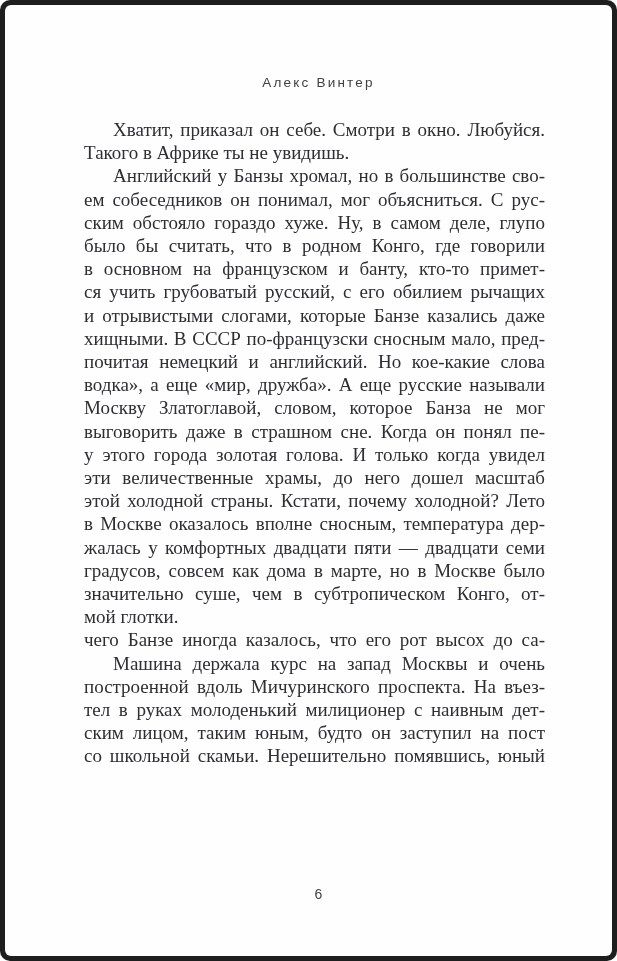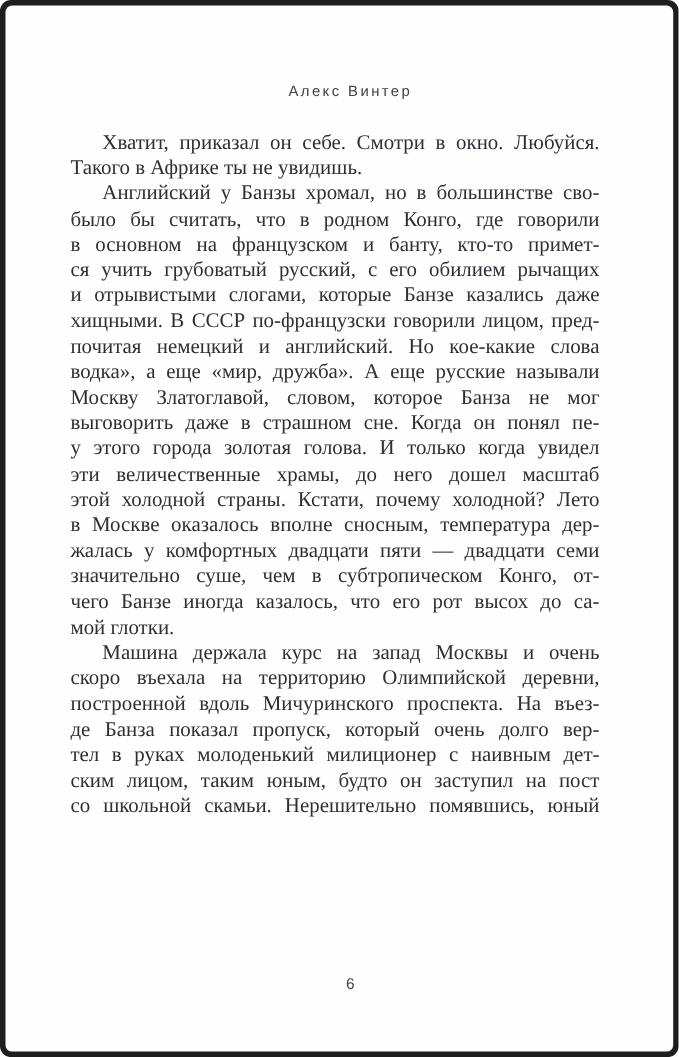--- a/index.html
+++ b/index.html
@@ -44,20 +44,21 @@
     width: 481px;
     font-family: "Liberation Serif", "DejaVu Serif", serif;
     font-size: 19px;
     line-height: 23.2px;
     color: var(--text-color, #2e2e34);
   }
   .paragraph { margin: 0; }
   .line {
     text-align: justify;
     text-align-last: justify;
+    margin-left: 20px;
   }
   .line.endline {
     text-align-last: left;
   }
   .line.indent {
     text-indent: 29px;
   }
   .page-number {
     position: absolute;
     left: 0;
@@ -78,43 +79,44 @@
 
     <div class="running-header">Алекс Винтер</div>
 
     <div class="body-text">
         <div class="paragraph">
           <div class="line indent">Хватит, приказал он себе. Смотри в окно. Любуйся.</div>
           <div class="line endline">Такого в Африке ты не увидишь.</div>
         </div>
         <div class="paragraph">
           <div class="line indent">Английский у Банзы хромал, но в большинстве сво-</div>
+          <div class="line">ем собеседников он понимал, мог объясниться. С рус-</div>
+          <div class="line">ским обстояло гораздо хуже. Ну, в самом деле, глупо</div>
           <div class="line">было бы считать, что в родном Конго, где говорили</div>
           <div class="line">в основном на французском и банту, кто-то примет-</div>
           <div class="line">ся учить грубоватый русский, с его обилием рычащих</div>
           <div class="line">и отрывистыми слогами, которые Банзе казались даже</div>
-          <div class="line">хищными. В СССР по-французски говорили лицом, пред-</div>
+          <div class="line">хищными. В СССР по-французски сносным мало, пред-</div>
           <div class="line">почитая немецкий и английский. Но кое-какие слова</div>
           <div class="line">водка», а еще «мир, дружба». А еще русские называли</div>
           <div class="line">Москву Златоглавой, словом, которое Банза не мог</div>
           <div class="line">выговорить даже в страшном сне. Когда он понял пе-</div>
           <div class="line">у этого города золотая голова. И только когда увидел</div>
           <div class="line">эти величественные храмы, до него дошел масштаб</div>
           <div class="line">этой холодной страны. Кстати, почему холодной? Лето</div>
           <div class="line">в Москве оказалось вполне сносным, температура дер-</div>
           <div class="line">жалась у комфортных двадцати пяти — двадцати семи</div>
+          <div class="line">градусов, совсем как дома в марте, но в Москве было</div>
           <div class="line">значительно суше, чем в субтропическом Конго, от-</div>
+          <div class="line endline">мой глотки.</div>
           <div class="line">чего Банзе иногда казалось, что его рот высох до са-</div>
-          <div class="line endline">мой глотки.</div>
         </div>
         <div class="paragraph">
           <div class="line indent">Машина держала курс на запад Москвы и очень</div>
-          <div class="line">скоро въехала на территорию Олимпийской деревни,</div>
           <div class="line">построенной вдоль Мичуринского проспекта. На въез-</div>
-          <div class="line">де Банза показал пропуск, который очень долго вер-</div>
           <div class="line">тел в руках молоденький милиционер с наивным дет-</div>
           <div class="line">ским лицом, таким юным, будто он заступил на пост</div>
           <div class="line">со школьной скамьи. Нерешительно помявшись, юный</div>
         </div>
       </div>
 
     <div class="page-number">6</div>
 
   </div>
 </div>

